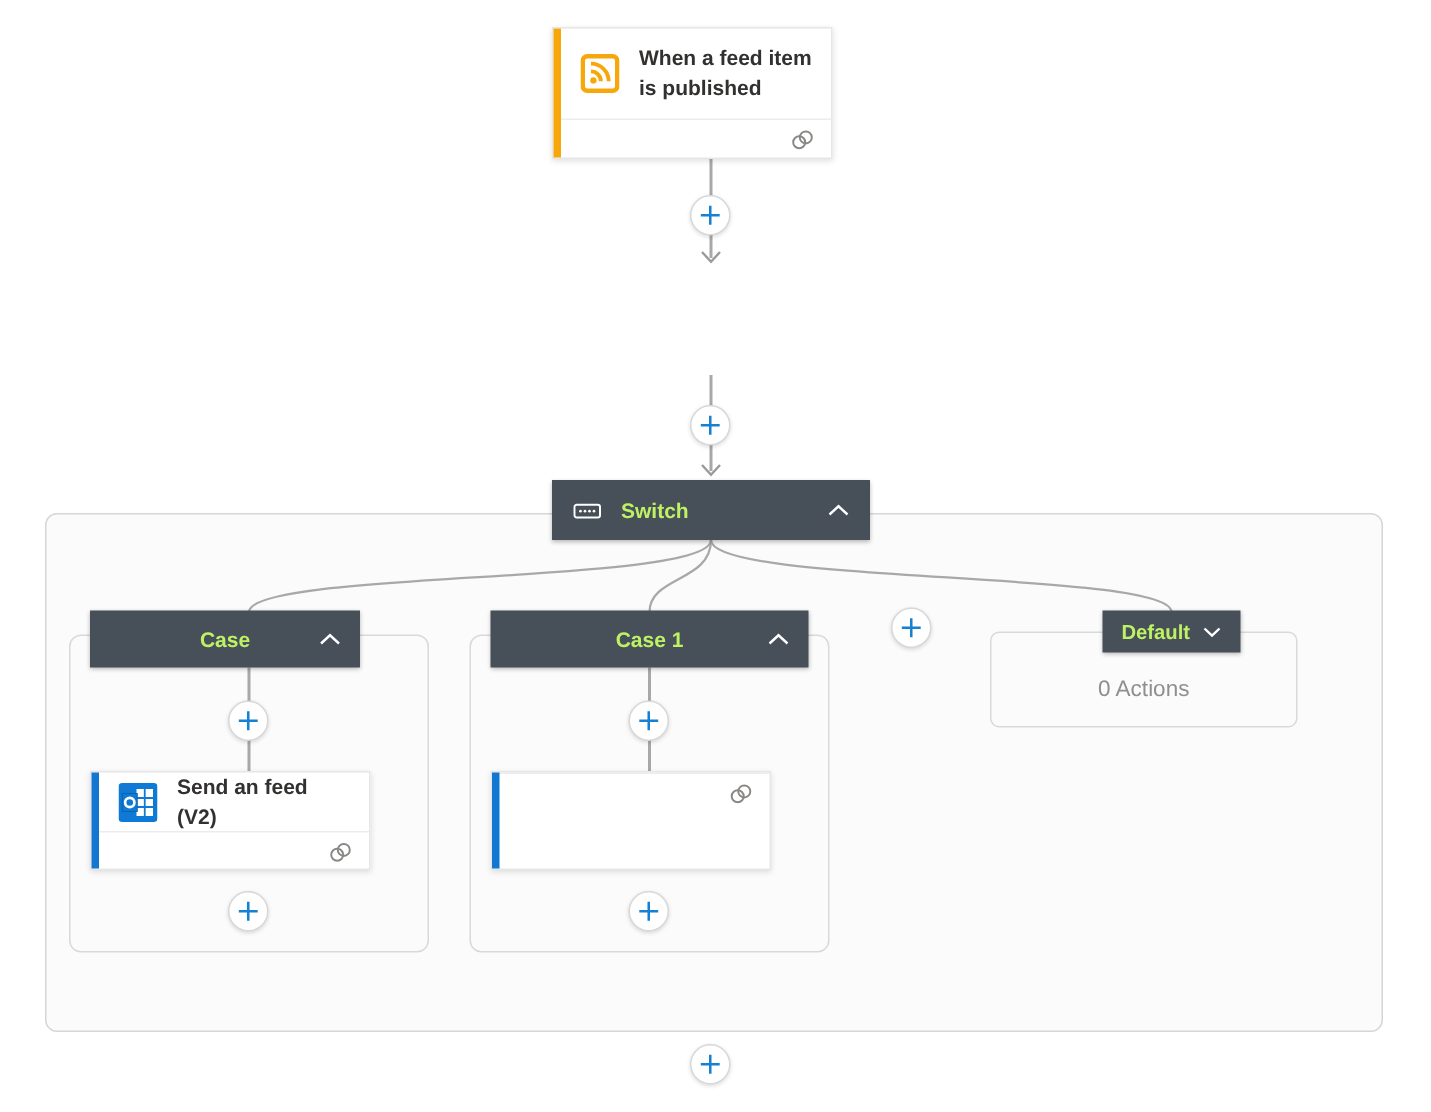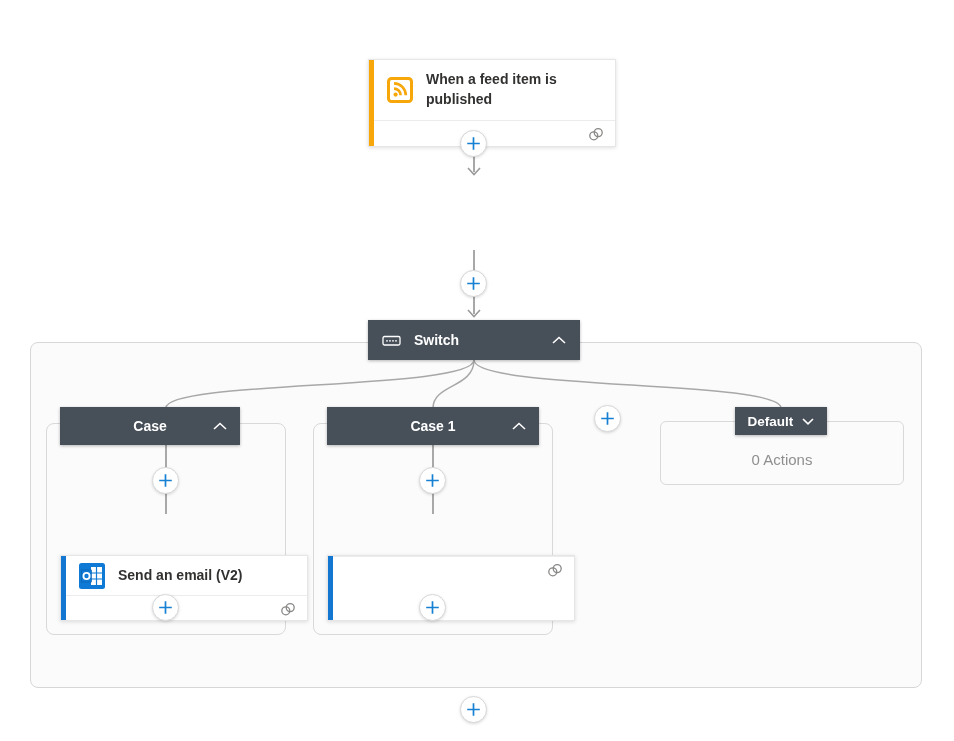--- a/index.html
+++ b/index.html
@@ -10,28 +10,27 @@
   }
   #canvas{
     position:relative;
     width:954px;height:741px;
     background:#ffffff;
     overflow:hidden;
   }
   
   .action-card{
     position:absolute;
-    width:248px;
+    width:187px;
     background:#fff;
     border:1px solid #e6e6e6;
     box-shadow:0 1px 4px rgba(0,0,0,.13);
     box-sizing:border-box;
     z-index:4;
     cursor:pointer;
-    margin-top:41px;
   }
   .accent{
     position:absolute;left:0;top:0;bottom:0;width:5px;
   }
   .accent.orange{background:#F7A70A;}
   .accent.blue{background:#1377D2;}
   .card-main{
     display:flex;align-items:center;gap:13px;
     padding:0 12px 0 18px;
   }
@@ -50,21 +49,21 @@
     position:absolute;
     background:#474F59;
     color:#fff;
     display:flex;align-items:center;
     box-shadow:0 1px 3px rgba(0,0,0,.28);
     box-sizing:border-box;
     z-index:5;
     cursor:pointer;
   }
   .scope-header .scope-label{
-    font-size:14px;font-weight:600;color:#ffffff;
+    font-size:14px;font-weight:600;color:#bef264;
   }
   
   .scope-box{
     position:absolute;
     border:1px solid #d6d6d6;
     border-radius:8px;
     box-sizing:border-box;
     background:#fbfbfb;
   }
   .branch-box{
@@ -178,21 +177,21 @@
   <div class="action-card" style="left:60px;top:514px;height:66px;">
     <div class="accent blue"></div>
     <div class="card-main" style="height:39px;">
       <svg class="app-icon" viewBox="0 0 26 26">
         <rect x="0" y="0" width="26" height="26" rx="2.5" fill="#0F7AD5"></rect>
         <rect x="12" y="4" width="11" height="18" fill="#ffffff"></rect>
         <path d="M17.5 4 V22 M12 10 H23 M12 16 H23" stroke="#0F7AD5" stroke-width="1.2"></path>
         <rect x="2.5" y="7" width="10" height="12" fill="#0F7AD5" stroke="#0a5ea8" stroke-width="0.6"></rect>
         <circle cx="7.5" cy="13" r="3.1" fill="none" stroke="#ffffff" stroke-width="1.8"></circle>
       </svg>
-      <div class="card-label">Send an email (V2)</div>
+      <div class="card-label">Send an feed (V2)</div>
     </div>
     <div class="card-footer">
       <svg width="18" height="15" viewBox="0 0 18 15">
         <circle cx="6.8" cy="8.8" r="4" fill="none" stroke="#8a8886" stroke-width="1.3"></circle>
         <circle cx="11.2" cy="5.6" r="4" fill="none" stroke="#8a8886" stroke-width="1.3"></circle>
       </svg>
     </div>
   </div>
   <div class="plus-btn" style="left:152px;top:594px;">
     <svg width="15" height="15" viewBox="0 0 15 15">
@@ -227,21 +226,21 @@
       <path d="M7.5 1.2 V13.8 M1.2 7.5 H13.8" stroke="#1680D2" stroke-width="1.7"></path>
     </svg>
   </div>
 
   <div class="plus-btn" style="left:594px;top:405px;">
     <svg width="15" height="15" viewBox="0 0 15 15">
       <path d="M7.5 1.2 V13.8 M1.2 7.5 H13.8" stroke="#1680D2" stroke-width="1.7"></path>
     </svg>
   </div>
 
-  <div class="branch-box" style="left:660px;top:421px;width:244px;height:64px;border-radius:6px;display:flex;align-items:center;justify-content:center;padding-top:12px;">
+  <div class="branch-box" style="left:660px;top:421px;width:205px;height:64px;border-radius:6px;display:flex;align-items:center;justify-content:center;padding-top:12px;">
     <span class="default-content">0 Actions</span>
   </div>
   <div class="scope-header" style="left:735px;top:407px;width:92px;height:28px;justify-content:center;gap:9px;">
     <span class="scope-label" style="font-size:13.5px;font-weight:700;">Default</span>
     <svg width="12" height="7" viewBox="0 0 12 7">
       <path d="M1 1 L6 5.8 L11 1" fill="none" stroke="#ffffff" stroke-width="1.6"></path>
     </svg>
   </div>
 
   <div class="plus-btn" style="left:460px;top:696px;">

